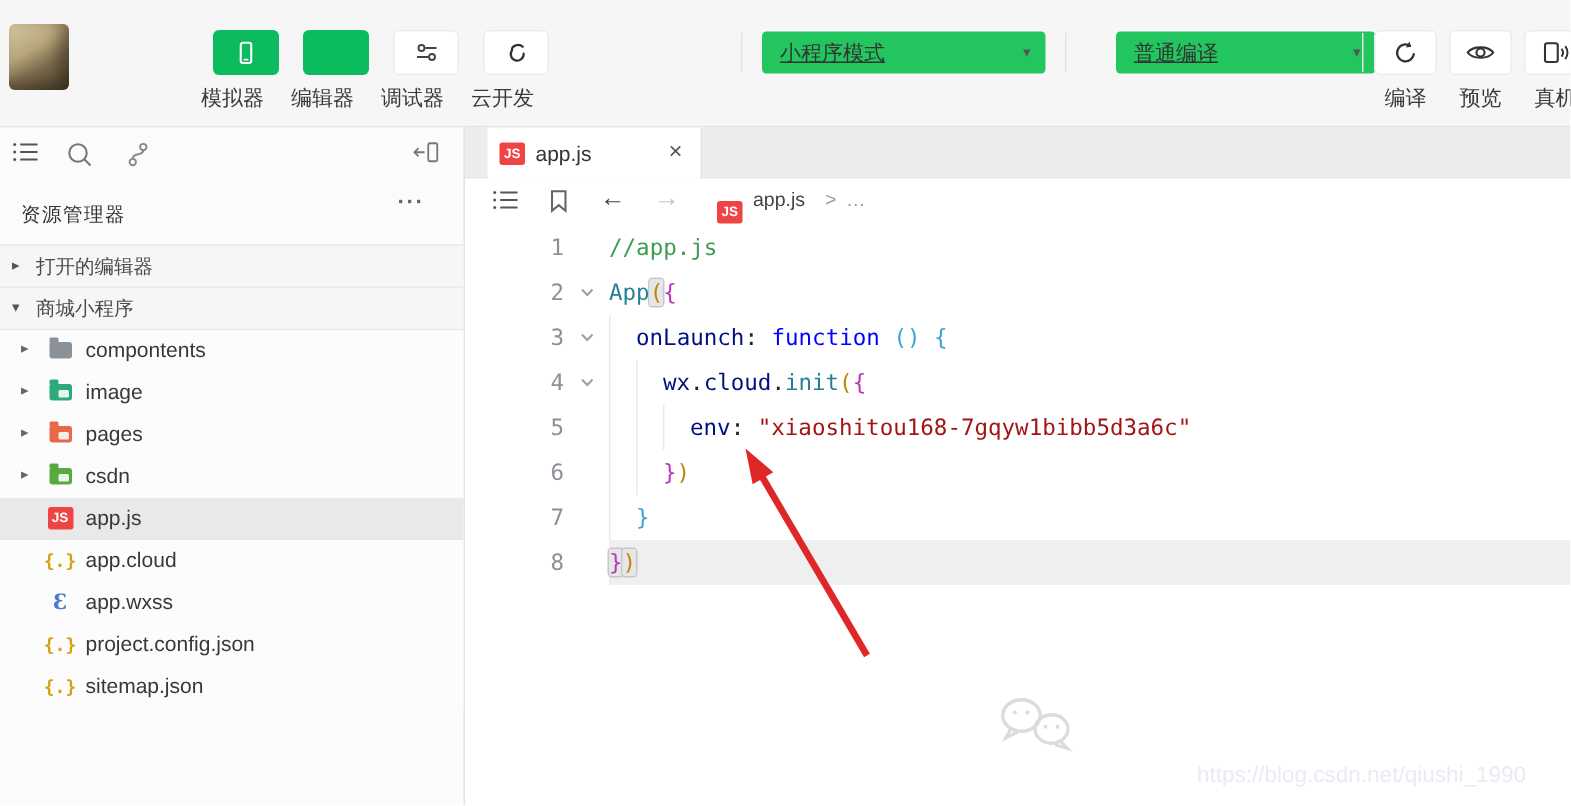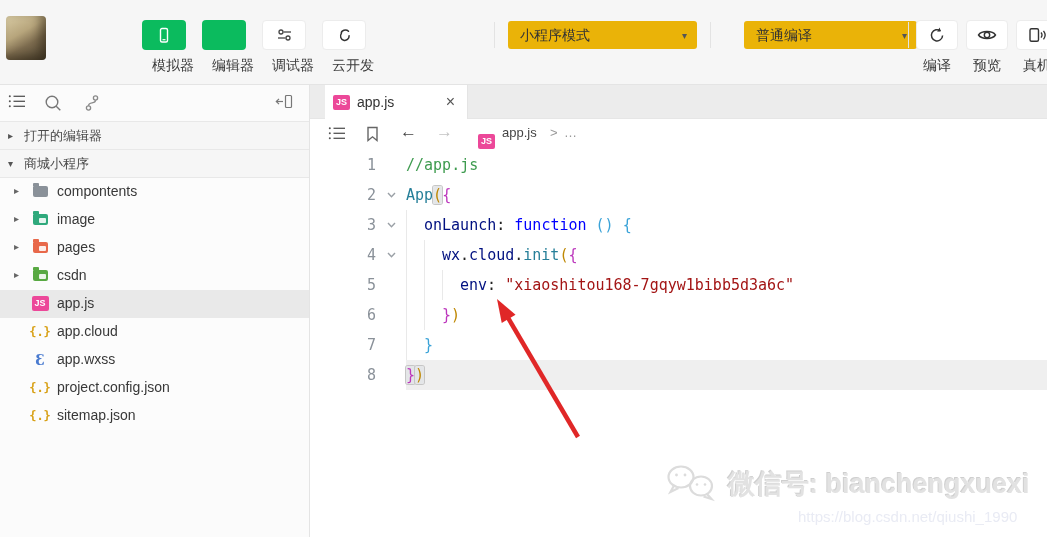--- a/index.html
+++ b/index.html
@@ -4,29 +4,29 @@
 <style>
   * { box-sizing: border-box; }
   body { margin:0; background:#fff; font-family:"Liberation Sans","DejaVu Sans",sans-serif; }
   .app { position:relative; width:1047px; height:537px; overflow:hidden; background:#fff; }
   .icon { display:inline-flex; align-items:center; justify-content:center; line-height:1; }
 
   
   .toolbar { position:absolute; left:0; top:0; width:1047px; height:85px; background:#f6f6f6; border-bottom:1px solid #e4e4e4; }
   .avatar { position:absolute; left:6px; top:16px; width:40px; height:44px; border-radius:4px;
             background:linear-gradient(150deg,#d8cba4 0%,#b7a57c 38%,#7d6c4f 62%,#473d2c 100%); box-shadow:inset -6px -4px 10px rgba(40,30,15,.45); }
-  .tbtn-wrap { position:absolute; top:20px; width:60px; text-align:right; }
+  .tbtn-wrap { position:absolute; top:20px; width:60px; text-align:left; }
   .tbtn { width:44px; height:30px; margin:0 auto; border-radius:4px; display:flex; align-items:center; justify-content:center; cursor:pointer; }
   .tbtn.green { background:var(--wechat-green,#0bbb5e); }
   .tbtn.white { background:#fff; border:1px solid #ececec; }
   .tbtn-label, .abtn-label { margin-top:7px; font-size:14px; color:#3a3a3a; white-space:nowrap; }
   .i-code-icon { color:#fff; font-size:11px; font-weight:bold; font-family:"DejaVu Sans Mono",monospace; }
   .vsep { position:absolute; top:22px; width:1px; height:26px; background:#e3e3e3; }
-  .dropdown { position:absolute; top:21px; height:28px; background:#eab308; border-radius:3px; font-size:14px; color:#333;
-              line-height:28px; padding-left:12px; cursor:pointer; }
+  .dropdown { position:absolute; top:21px; height:28px; background:#22c55e; border-radius:3px; font-size:14px; color:#333;
+              line-height:28px; padding-left:12px; cursor:pointer;text-decoration:underline; }
   .dropdown .caret { position:absolute; right:10px; top:1px; color:#555; font-size:10px; line-height:28px; }
   .abtn-wrap { position:absolute; top:20px; width:44px; text-align:center; }
   .abtn { width:42px; height:30px; margin:0 auto; background:#fff; border:1px solid #ececec; border-radius:4px;
           display:flex; align-items:center; justify-content:center; cursor:pointer; }
 
   
   .sidebar { position:absolute; left:0; top:85px; width:310px; height:452px; background:#fbfbfb; border-right:1px solid #e4e4e4; }
   .side-icons { position:relative; height:36px; }
   .side-icons .icon { position:absolute; top:9px; cursor:pointer; }
   .explorer-header { position:relative; height:42px; }
@@ -37,21 +37,21 @@
   .section .arr { position:absolute; left:8px; top:0; font-size:10px; color:#555; }
   .tree { background:#fcfcfc; border-top:1px solid #e8e8e8; }
   .trow { position:relative; height:28px; cursor:pointer; }
   .trow.selected { background:#e9e9e9; }
   .trow .arr { position:absolute; left:14px; top:7px; font-size:10px; color:#666; }
   .trow .ticon { position:absolute; left:31px; top:5px; width:18px; height:17px; display:flex; align-items:center; justify-content:center; }
   .trow .tlabel { position:absolute; left:57px; top:5px; font-size:14px; color:#383838; }
   .folder { width:15px; height:11px; border-radius:1px 2px 2px 2px; position:relative; }
   .folder:before { content:""; position:absolute; left:0; top:-3px; width:6px; height:3px; border-radius:1px 1px 0 0; background:inherit; }
   .folder.mark:after { content:""; position:absolute; right:2px; bottom:2px; width:7px; height:5px; background:rgba(255,255,255,.88); border-radius:1px; }
-  .i-js-file-icon { width:17px; height:15px; background:#ec4899; border-radius:2px; color:#fff; font-size:9px; font-weight:bold; }
+  .i-js-file-icon { width:17px; height:15px; background:#ef4444; border-radius:2px; color:#fff; font-size:9px; font-weight:bold; }
   .i-json-file-icon { color:#d8a118; font-size:12px; font-weight:bold; font-family:"DejaVu Sans Mono",monospace; }
   .i-wxss-file-icon { color:#4a7bd0; font-size:14px; font-weight:bold; transform:scaleX(-1); font-family:"DejaVu Serif",serif; }
 
   
   .tabbar { position:absolute; left:310px; top:85px; width:737px; height:34px; background:#ececec; border-bottom:1px solid #e6e6e6; }
   .tab { position:absolute; left:15px; top:0; width:143px; height:34px; background:#fff; display:flex; align-items:center;
          padding-left:8px; border-right:1px solid #e4e4e4; cursor:pointer; z-index:2; }
   .tab-label { margin-left:7px; font-size:14px; color:#333; }
   .tab-close { margin-left:auto; margin-right:12px; font-size:16px; color:#555; cursor:pointer; }
   .navrow { position:absolute; left:310px; top:119px; width:737px; height:31px; background:#fff; }
@@ -209,20 +209,24 @@
           </svg>
         </span>
         <span class="icon" style="right:16px;position:absolute;top:9px">
           <svg width="18" height="15" viewBox="0 0 18 15">
             <rect x="10.5" y="1.5" width="6" height="12" rx="1" fill="none" stroke="#777" stroke-width="1.2"></rect>
             <line x1="8" y1="7.5" x2="1.5" y2="7.5" stroke="#777" stroke-width="1.2"></line>
             <path d="M4 4.8 L1.3 7.5 L4 10.2" fill="none" stroke="#777" stroke-width="1.2"></path>
           </svg>
         </span>
       </div>
+    <div class="explorer-header">
+      <span class="explorer-title">资源管理器</span>
+      <span class="explorer-more">···</span>
+    </div>
     <div id="sideSections">
         <div class="section"><span class="arr">▸</span><span>打开的编辑器</span></div>
         <div class="section"><span class="arr">▾</span><span>商城小程序</span></div>
         <div class="tree">
           <div class="trow ">
            <span class="arr">▸</span>
            <span class="ticon">
               <span class="folder " style="background:#8a9199"></span>
             </span>
            <span class="tlabel">compontents</span>
@@ -391,16 +395,15 @@
         <ellipse cx="17" cy="15" rx="12.5" ry="10.5" fill="none" stroke="#dcdcdc" stroke-width="2.2"></ellipse>
         <path d="M10 23.5 l-3.5 6.5 8-4" fill="none" stroke="#dcdcdc" stroke-width="2.2"></path>
         <circle cx="12.5" cy="13" r="1.4" fill="#dcdcdc"></circle>
           <circle cx="21" cy="13" r="1.4" fill="#dcdcdc"></circle>
         <ellipse cx="37" cy="24" rx="11" ry="9.5" fill="none" stroke="#dcdcdc" stroke-width="2.2"></ellipse>
         <circle cx="33" cy="22.5" r="1.3" fill="#dcdcdc"></circle>
           <circle cx="41" cy="22.5" r="1.3" fill="#dcdcdc"></circle>
         <path d="M43 32 l4.5 5 -8-2.5" fill="none" stroke="#dcdcdc" stroke-width="2.2"></path>
       </svg>
     </span>
-    <span class="wm-text">微信号: bianchengxuexi</span>
   </div>
   <div class="wm-url">https://blog.csdn.net/qiushi_1990</div>
 </div>
 
 </body></html>

